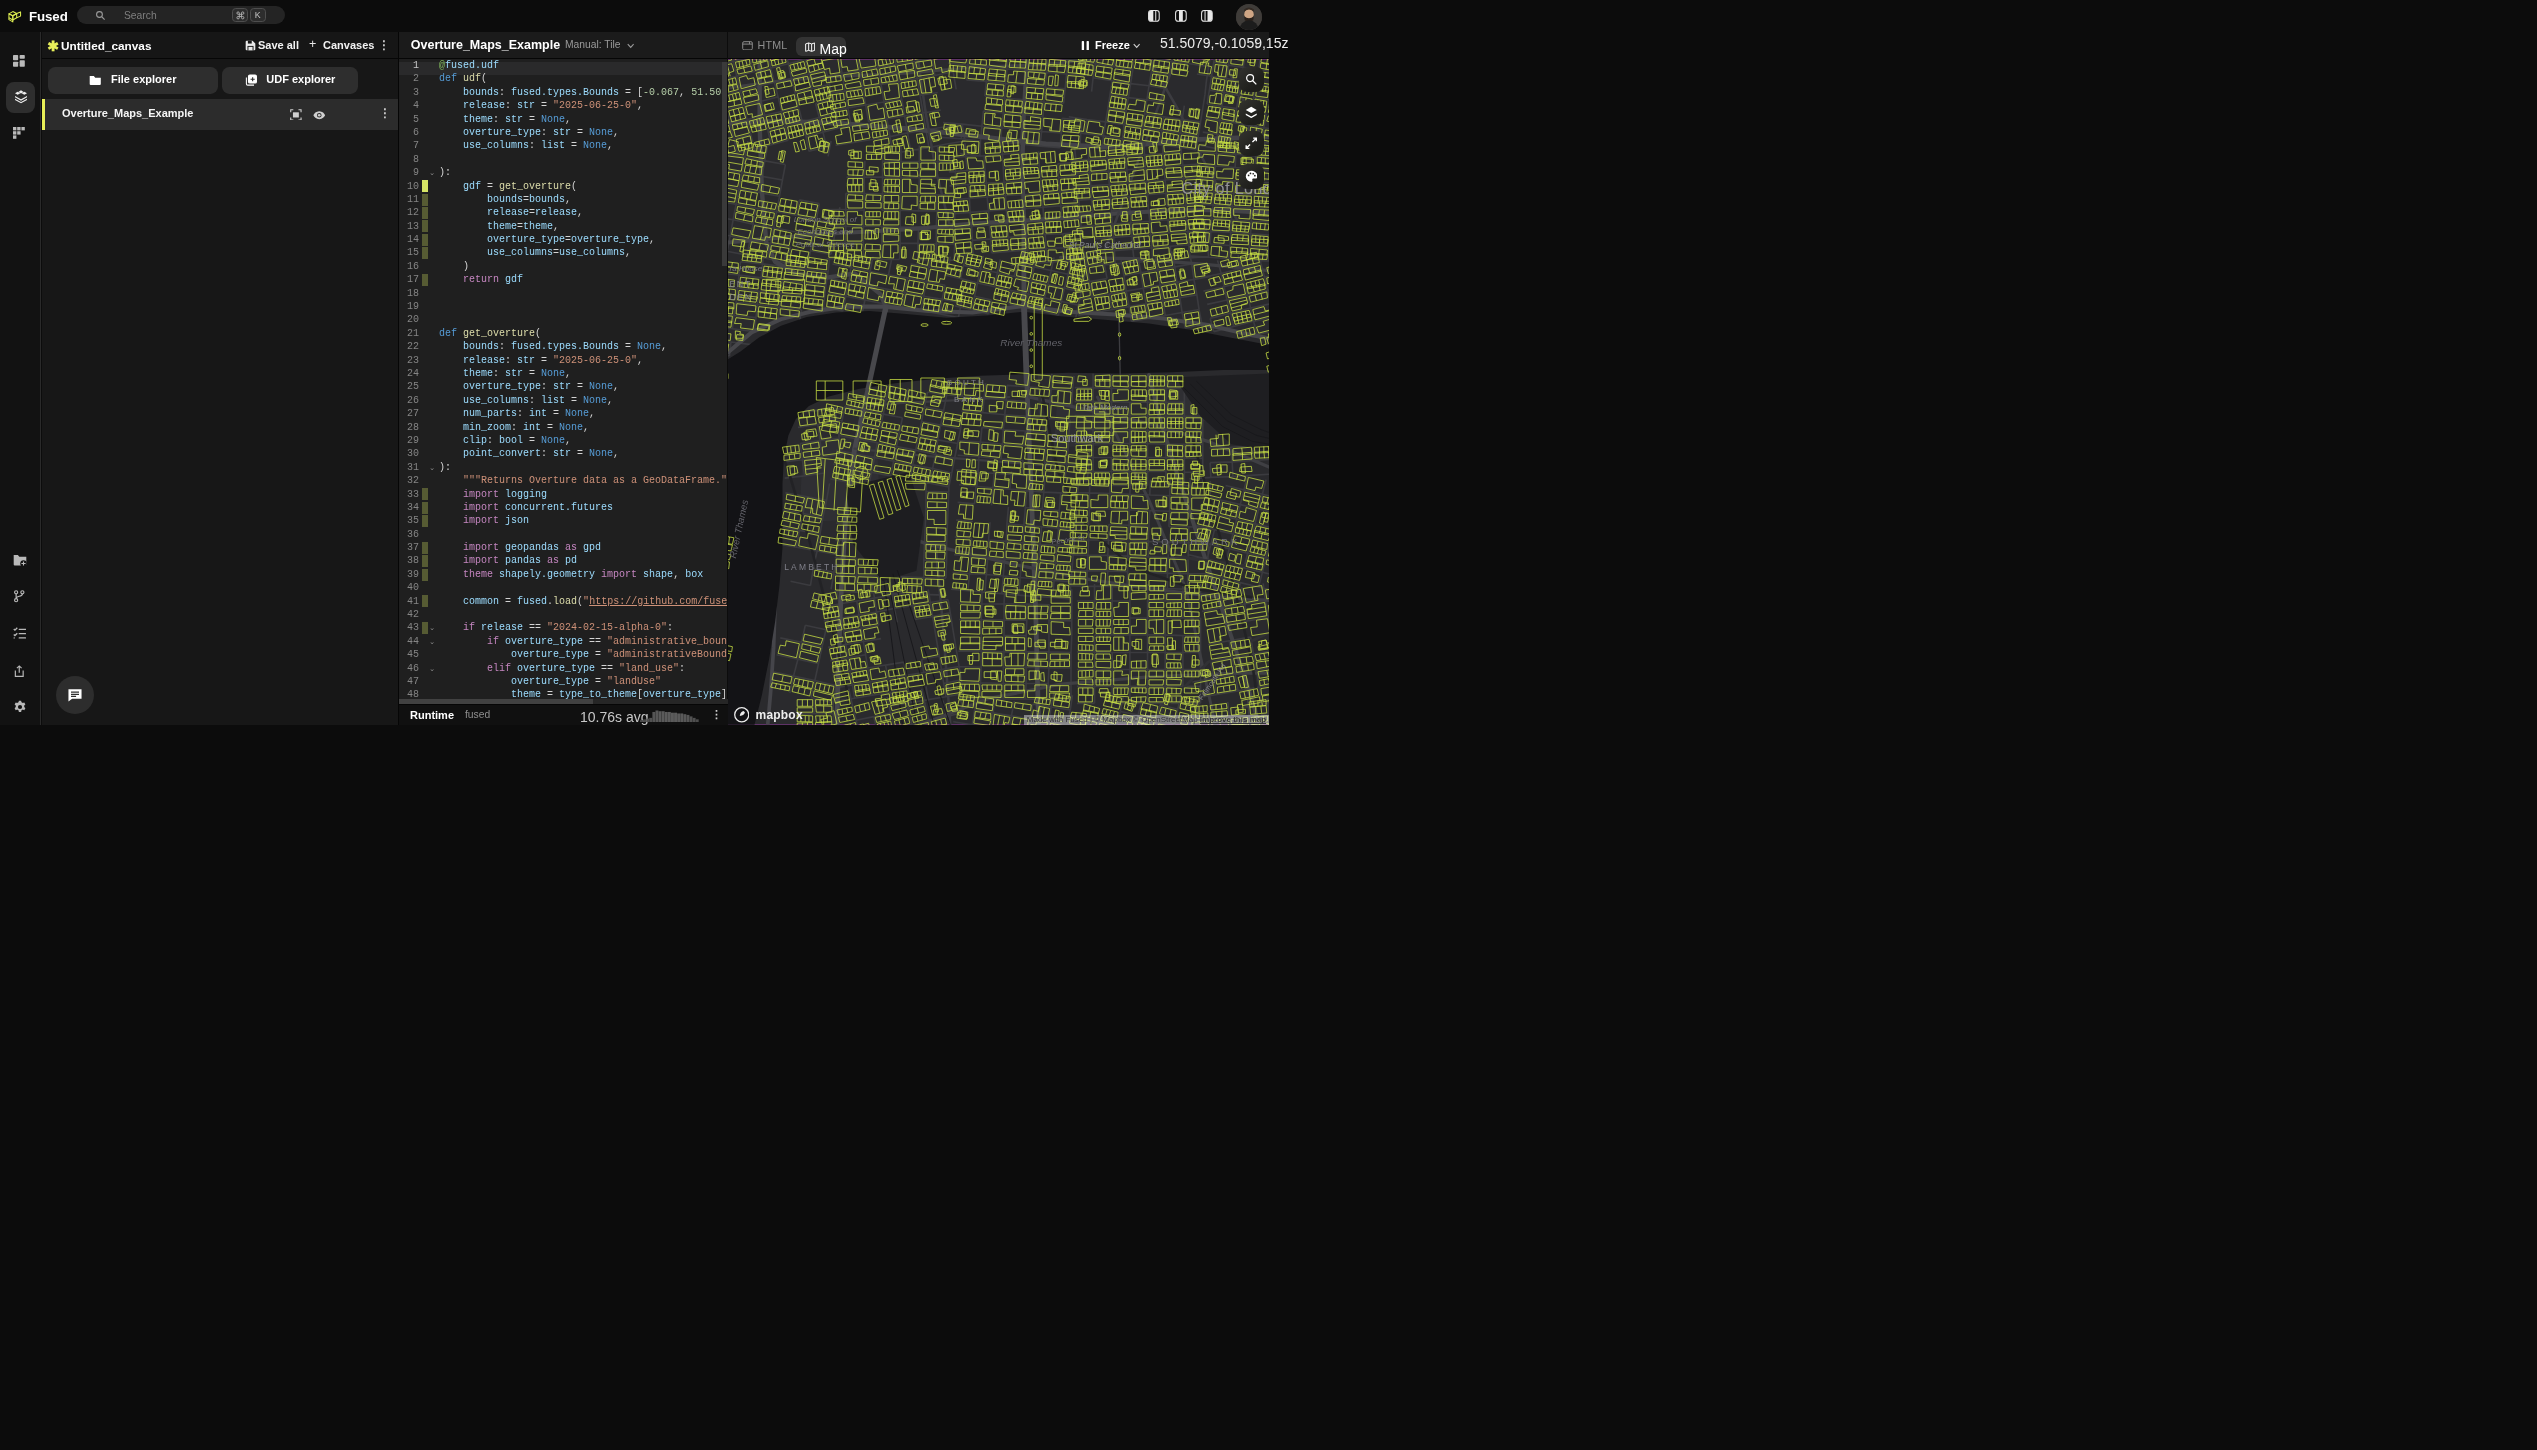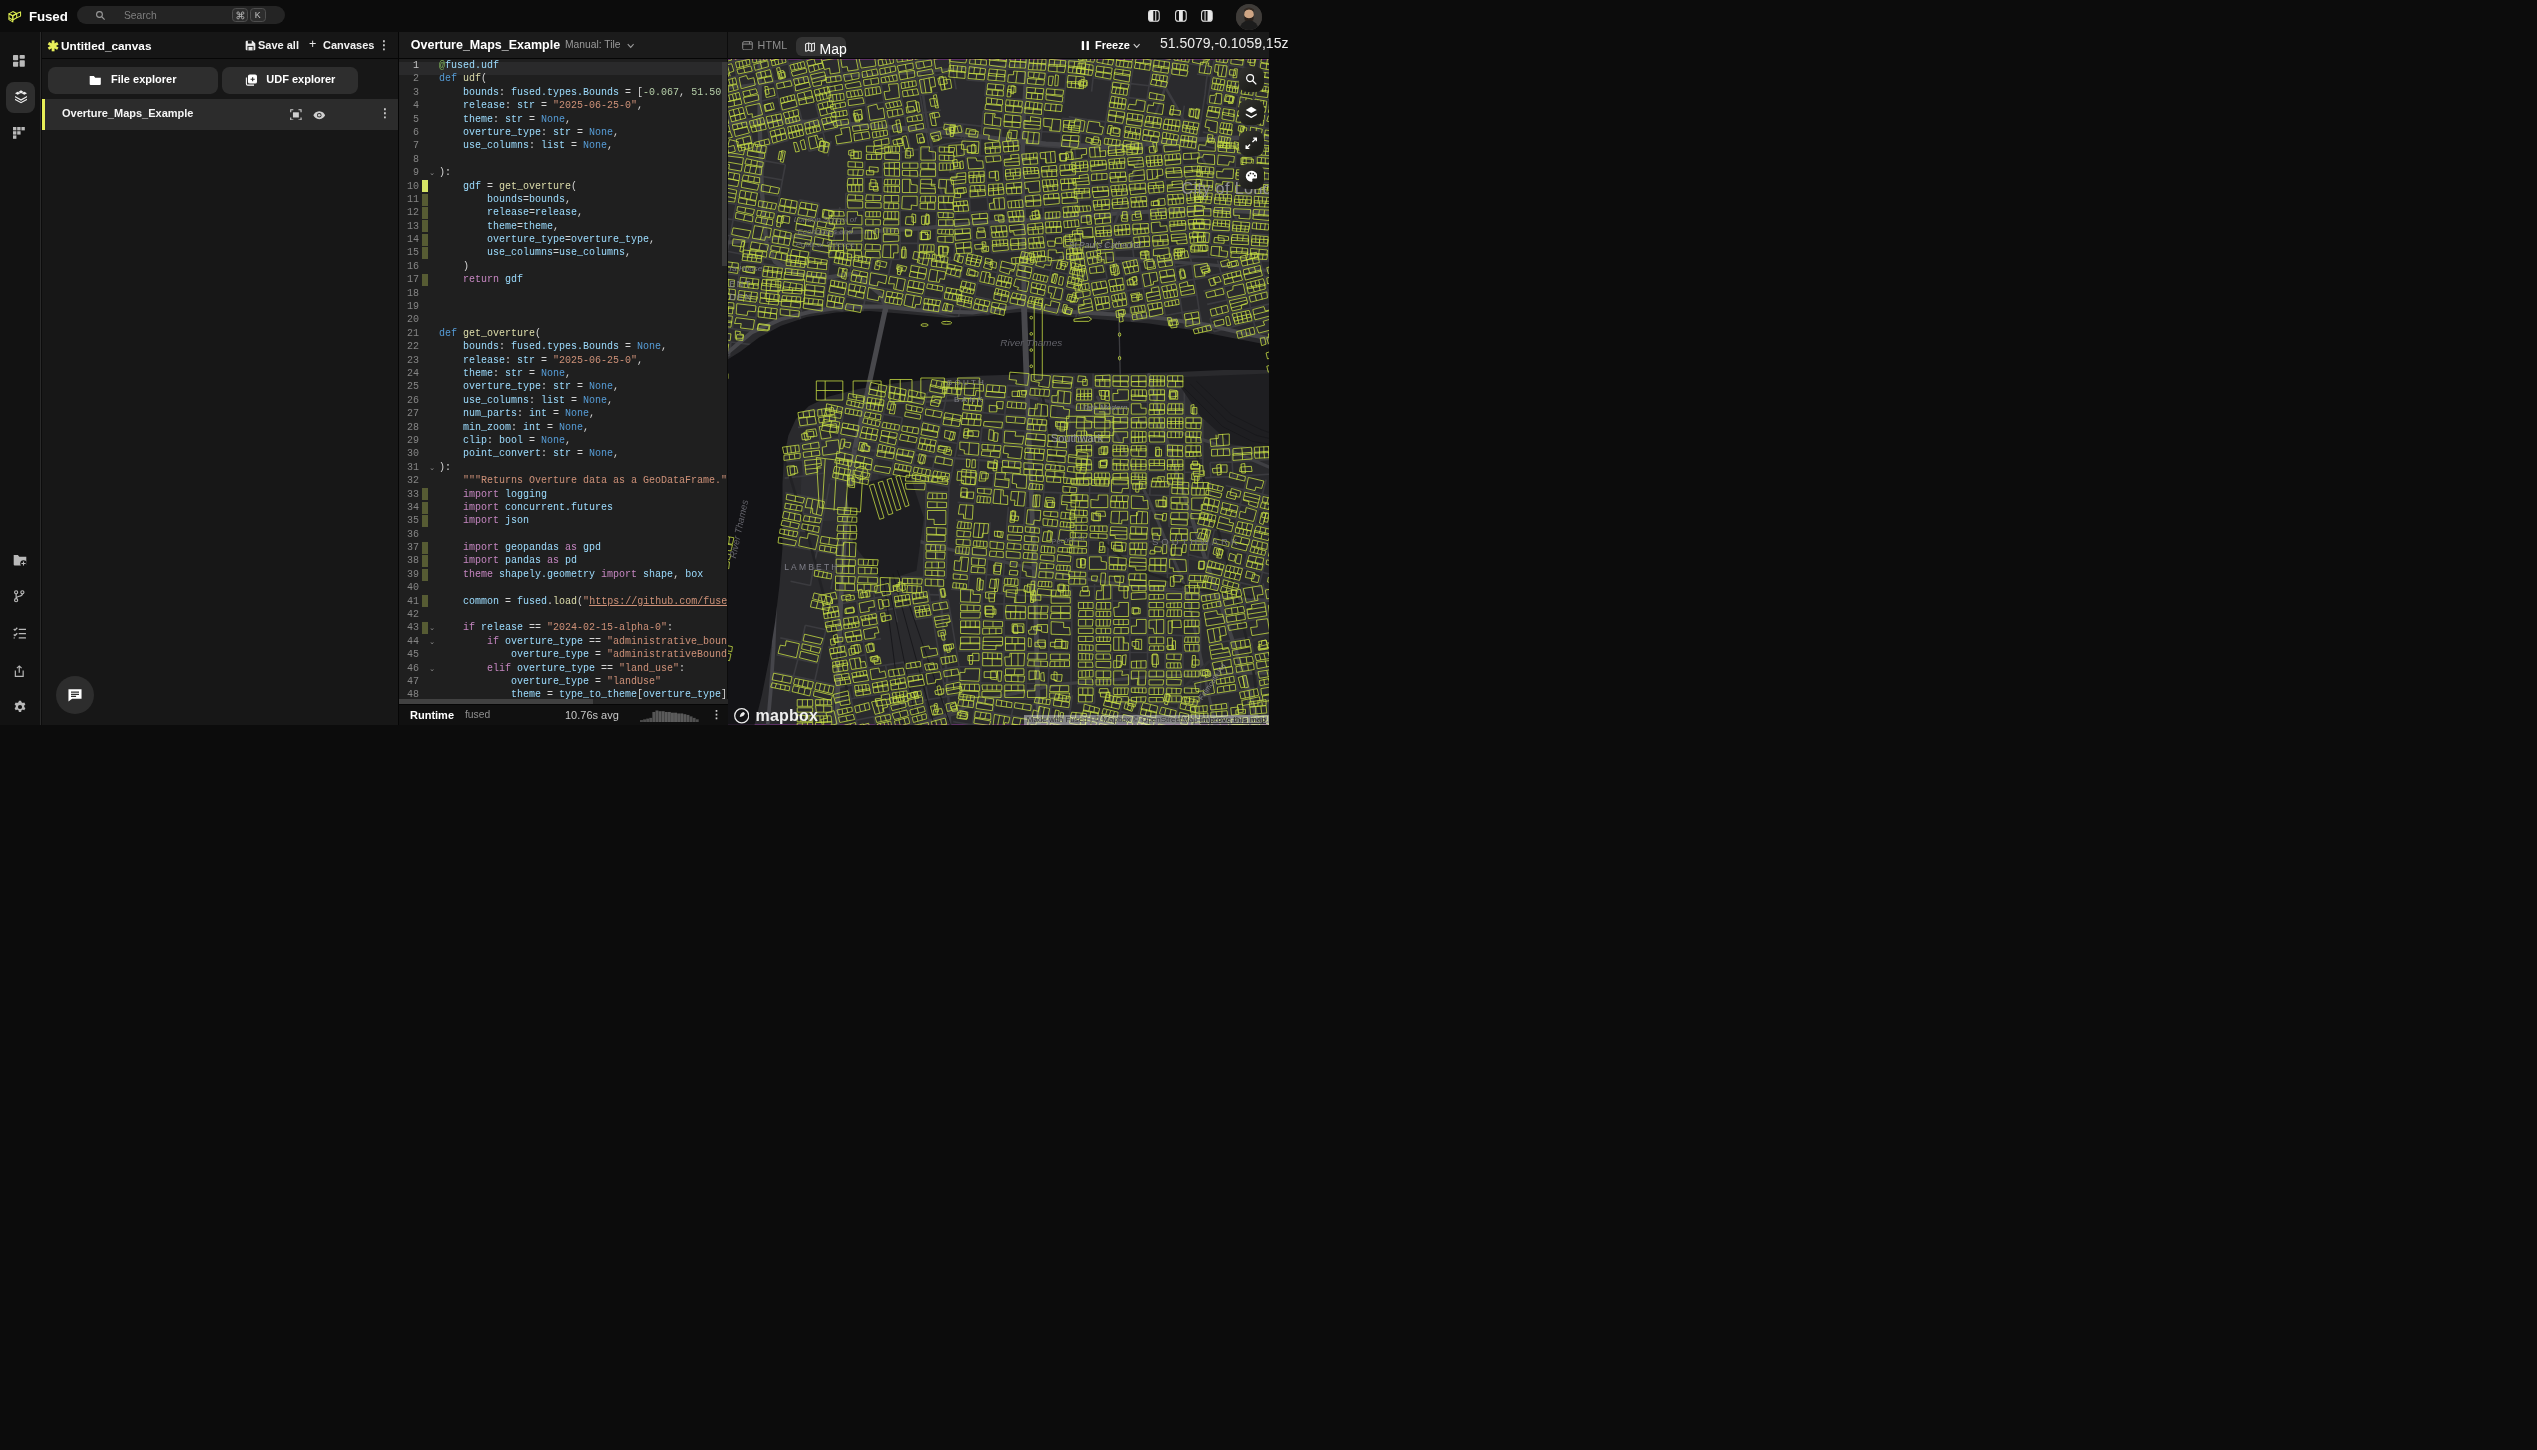--- a/index.html
+++ b/index.html
@@ -232,21 +232,21 @@
 
   <div class="abs" style="left:323px;top:29.5px;width:5.2px;height:204px;background:#3a3a3a"></div>
 
   <div class="abs" style="left:0;top:667px;width:329px;height:5.2px;background:#262626">
       <div style="position:absolute;left:0;top:0;width:194px;height:5.2px;background:#414141"></div>
     </div>
 
   <div class="abs" style="left:0;top:672px;width:329px;height:20.6px;background:#101010;border-top:0.7px solid #060606">
      <div class="abs" style="left:11px;top:3.7px;font-size:11px;font-weight:bold;color:#fff">Runtime</div>
      <div class="abs" style="left:66px;top:4.4px;font-size:10.3px;color:#8f8f8f">fused</div>
-     <div class="abs" style="left:166px;top:4.4px;font-size:11px;color:#c8c8c8">10.76s avg</div>
+     <div class="abs" style="left:181px;top:4.4px;font-size:14px;color:#c8c8c8">10.76s avg</div>
      <svg class="abs" style="left:241px;top:3.7px" width="59" height="13.3" viewBox="0 0 80 18">
         <rect x="0" y="15" width="4" height="3" fill="#4a4a4a"></rect>
         <rect x="4.2" y="14" width="4" height="4" fill="#4c4c4c"></rect>
         <rect x="8.4" y="13" width="4" height="5" fill="#4f4f4f"></rect>
         <rect x="12.600000000000001" y="12" width="4" height="6" fill="#525252"></rect>
         <rect x="16.8" y="4" width="4" height="14" fill="#555555"></rect>
         <rect x="21.0" y="2" width="4" height="16" fill="#575757"></rect>
         <rect x="25.2" y="3" width="4" height="15" fill="#595959"></rect>
         <rect x="29.4" y="3" width="4" height="15" fill="#5a5a5a"></rect>
         <rect x="33.6" y="4" width="4" height="14" fill="#5b5b5b"></rect>
@@ -392,18 +392,18 @@
         <circle cx="10.5" cy="4.8" r="1.1" fill="#20201c"></circle>
         <circle cx="12.6" cy="7.3" r="1.1" fill="#20201c"></circle>
       </svg>
     </div>
 
   <div class="abs" style="left:5.9px;top:675px;height:16px;color:#fff;opacity:.92">
      <svg class="ib" width="15.5" height="15.5" viewBox="0 0 22 22">
         <circle cx="11" cy="11" r="10" fill="none" stroke="#fff" stroke-width="1.8"></circle>
         <path d="M13.5 5.5 c-2.5.3-5 2.8-5.3 7.3 4.5-.3 7-2.8 7.3-5.3 l-2-2 Z M11.8 8 l1.2 1.2" fill="#fff"></path>
       </svg>
-     <span class="ib" style="font-size:16px;font-weight:bold;letter-spacing:0.2px;margin-left:2.9px">mapbox</span>
+     <span class="ib" style="font-size:12px;font-weight:bold;letter-spacing:0.2px;margin-left:2.9px">mapbox</span>
   </div>
 
   <div class="abs" style="right:0;bottom:0;height:9.6px;background:rgba(255,255,255,.42);color:#333;font-size:8px;padding:0 2.9px;line-height:9.6px">Made with Fused | © Mapbox © OpenStreetMap <b style="text-decoration:underline">Improve this map</b></div>
 </div>
 
 
 </body></html>

